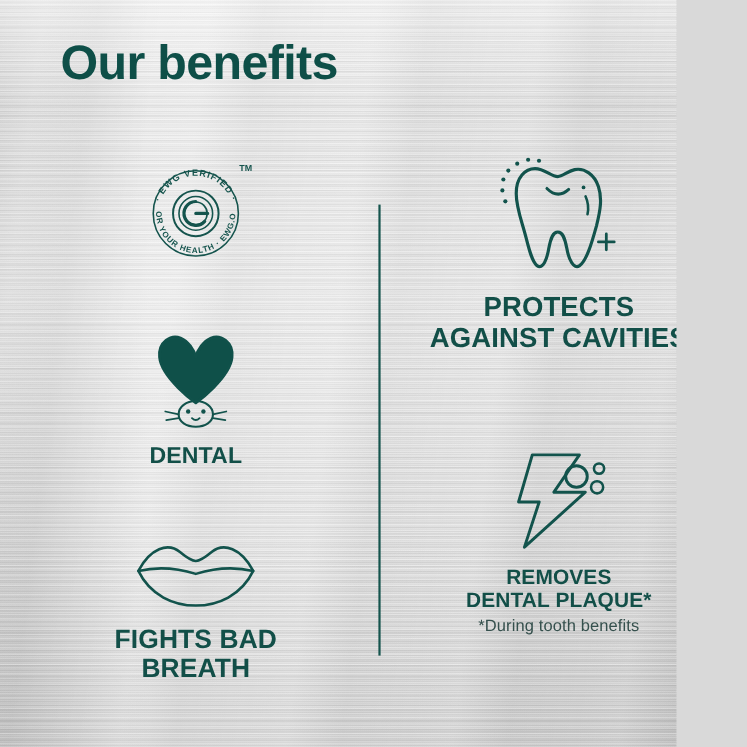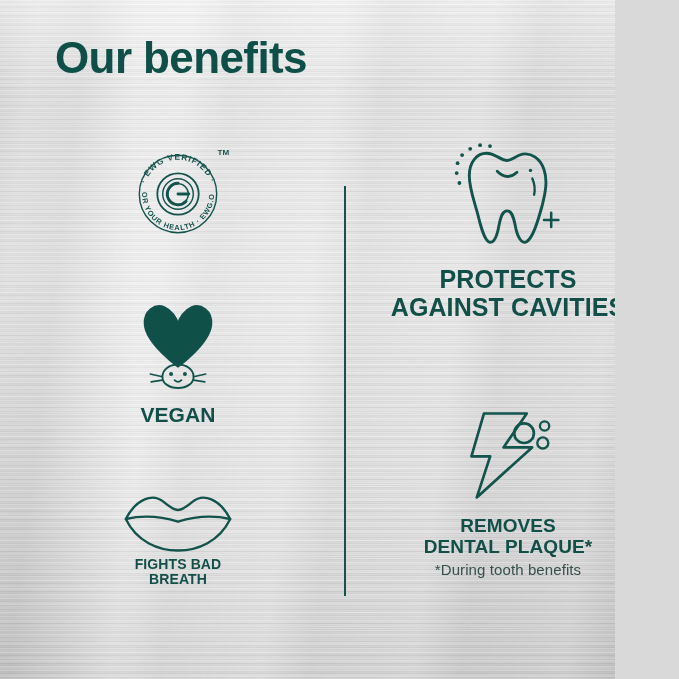--- a/index.html
+++ b/index.html
@@ -125,21 +125,21 @@
     color: #35504d;
     font-weight: 400;
     font-size: 15px;
     margin-top: 3px;
     letter-spacing: 0.1px;
   }
 
   
   #b-ewg   .b-label { font-size: 21px; margin-top: 12px; }
   #b-vegan .b-label { font-size: 21px; margin-top: 9px; }
-  #b-breath .b-label { font-size: 14px; margin-top: 1px; }
+  #b-breath .b-label { font-size: 24px; margin-top: 13px; }
 
   
   #b-cavities .b-label { font-size: 25px; margin-top: 14px; }
   #b-plaque   .b-label { font-size: 19px; margin-top: 12px; }
 
   #b-ewg    { margin-top: 0px; }
   #b-vegan  { margin-top: 42px; }
   #b-breath { margin-top: 55px; }
 
   #b-cavities { margin-top: 0px; }
@@ -194,21 +194,21 @@
           <path d="M60,40 C58,32 52,23.5 44,20 C34,16 20.5,24 22,40 C24,62 60,88 60,88" fill="none" stroke="#ffffff" stroke-width="4" opacity="0"></path>
 
           <path d="M60,86 C50,86 42,92 42,100 C42,108 50,113 60,113
                    C70,113 78,108 78,100 C78,92 70,86 60,86 Z" fill="none" stroke="#12534c" stroke-width="2.2"></path>
           <circle cx="52" cy="97" r="2.3" fill="#12534c"></circle>
           <circle cx="68" cy="97" r="2.3" fill="#12534c"></circle>
           <path d="M56,104 q4,4 8,0" fill="none" stroke="#12534c" stroke-width="2" stroke-linecap="round"></path>
           <path d="M42,100 L28,97 M42,104 L29,106 M78,100 L92,97 M78,104 L91,106" fill="none" stroke="#12534c" stroke-width="1.8" stroke-linecap="round"></path>
         </svg>
       </div>
-      <div class="b-label">VEGAN</div>
+      <div class="b-label">DENTAL</div>
     </div>
 
     <div class="benefit" id="b-breath">
       <div class="icon-wrap">
         <svg width="126" height="74" viewBox="0 0 140 82" aria-hidden="true">
           <path d="M12,41 C24,18 42,12 54,22 C60,27 66,31 70,31 C74,31 80,27 86,22
                    C98,12 116,18 128,41 C116,66 92,76 70,76 C48,76 24,66 12,41 Z" fill="none" stroke="#12534c" stroke-width="2.6" stroke-linejoin="round"></path>
           <path d="M12,41 C34,36 54,39 70,44 C86,39 106,36 128,41" fill="none" stroke="#12534c" stroke-width="2.6" stroke-linecap="round"></path>
         </svg>
       </div>

